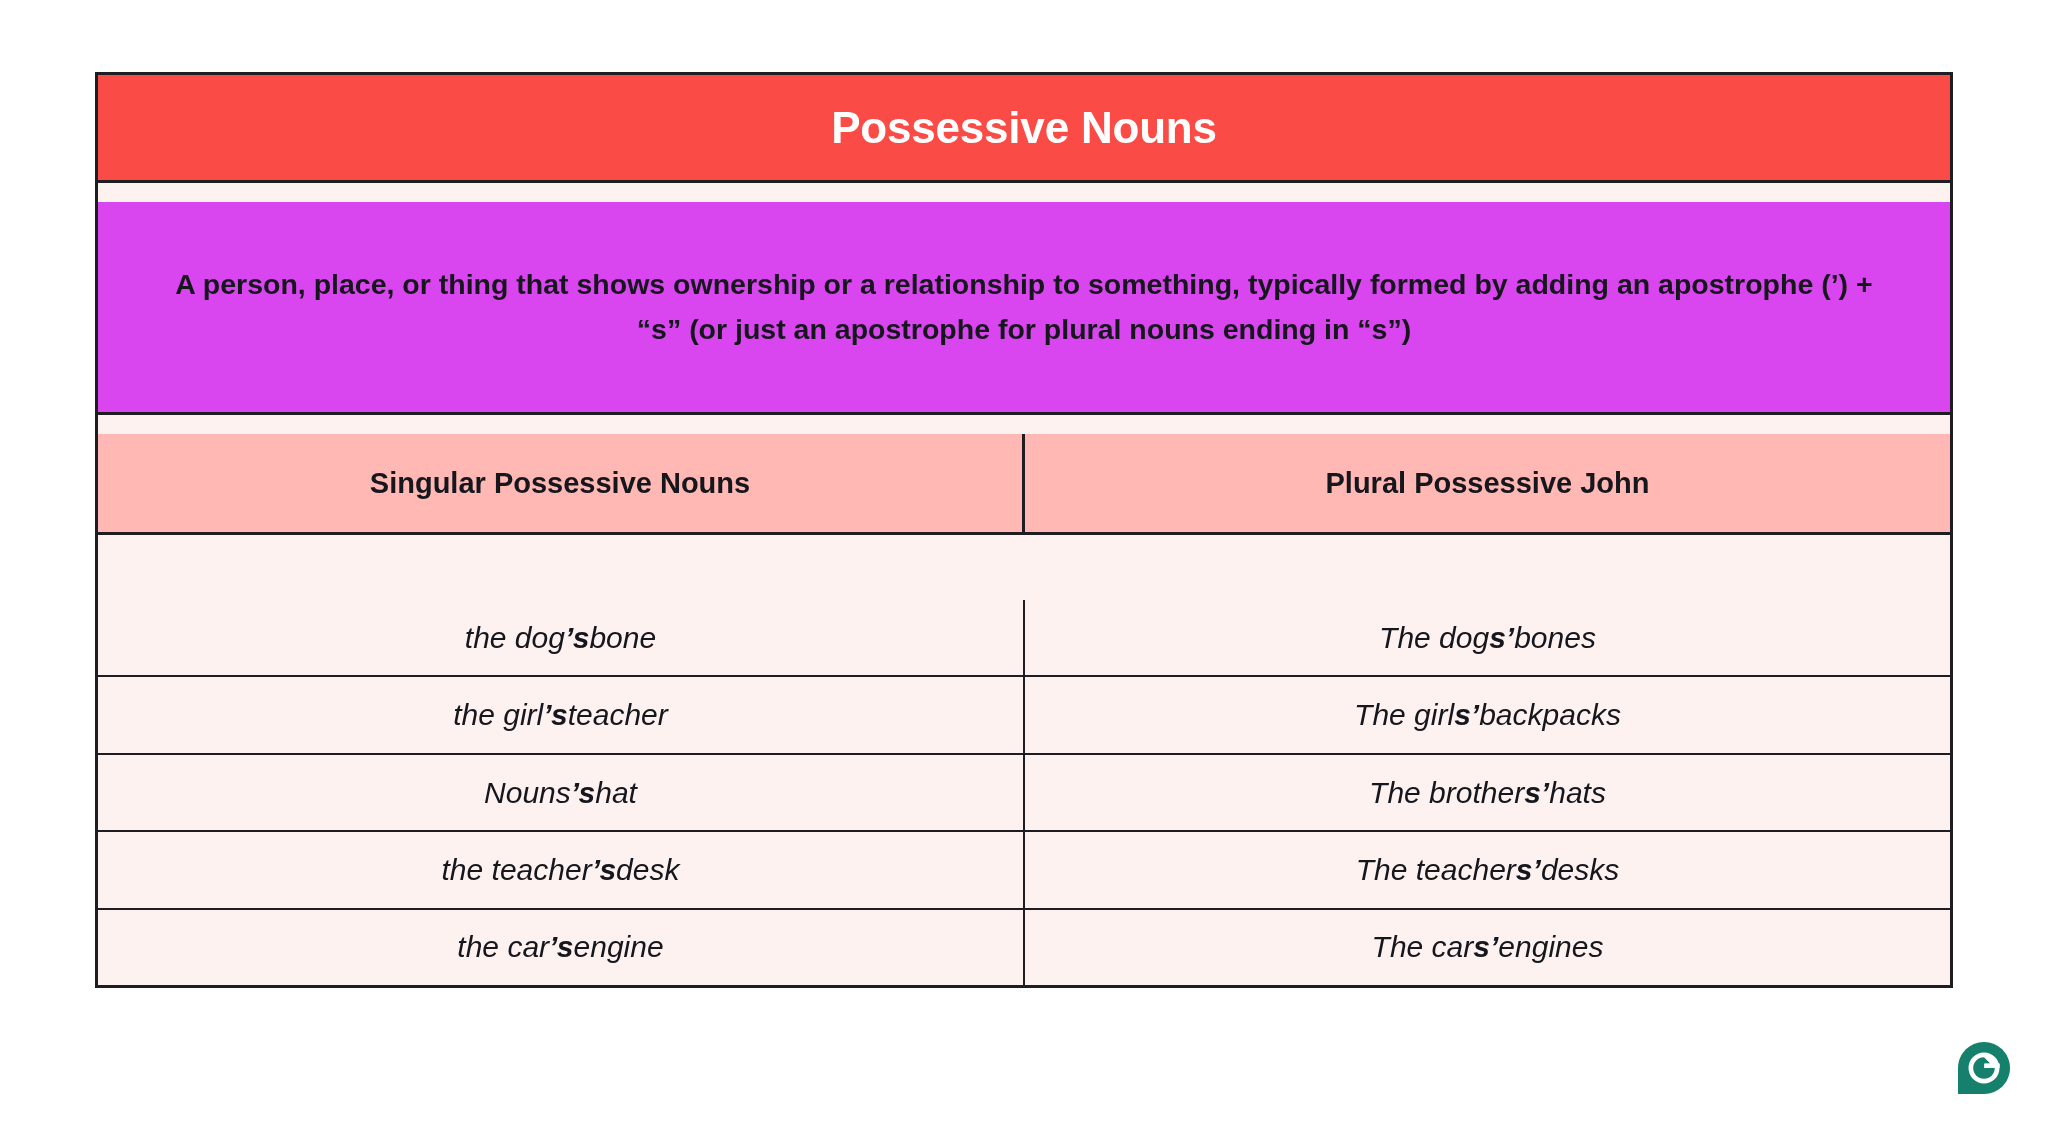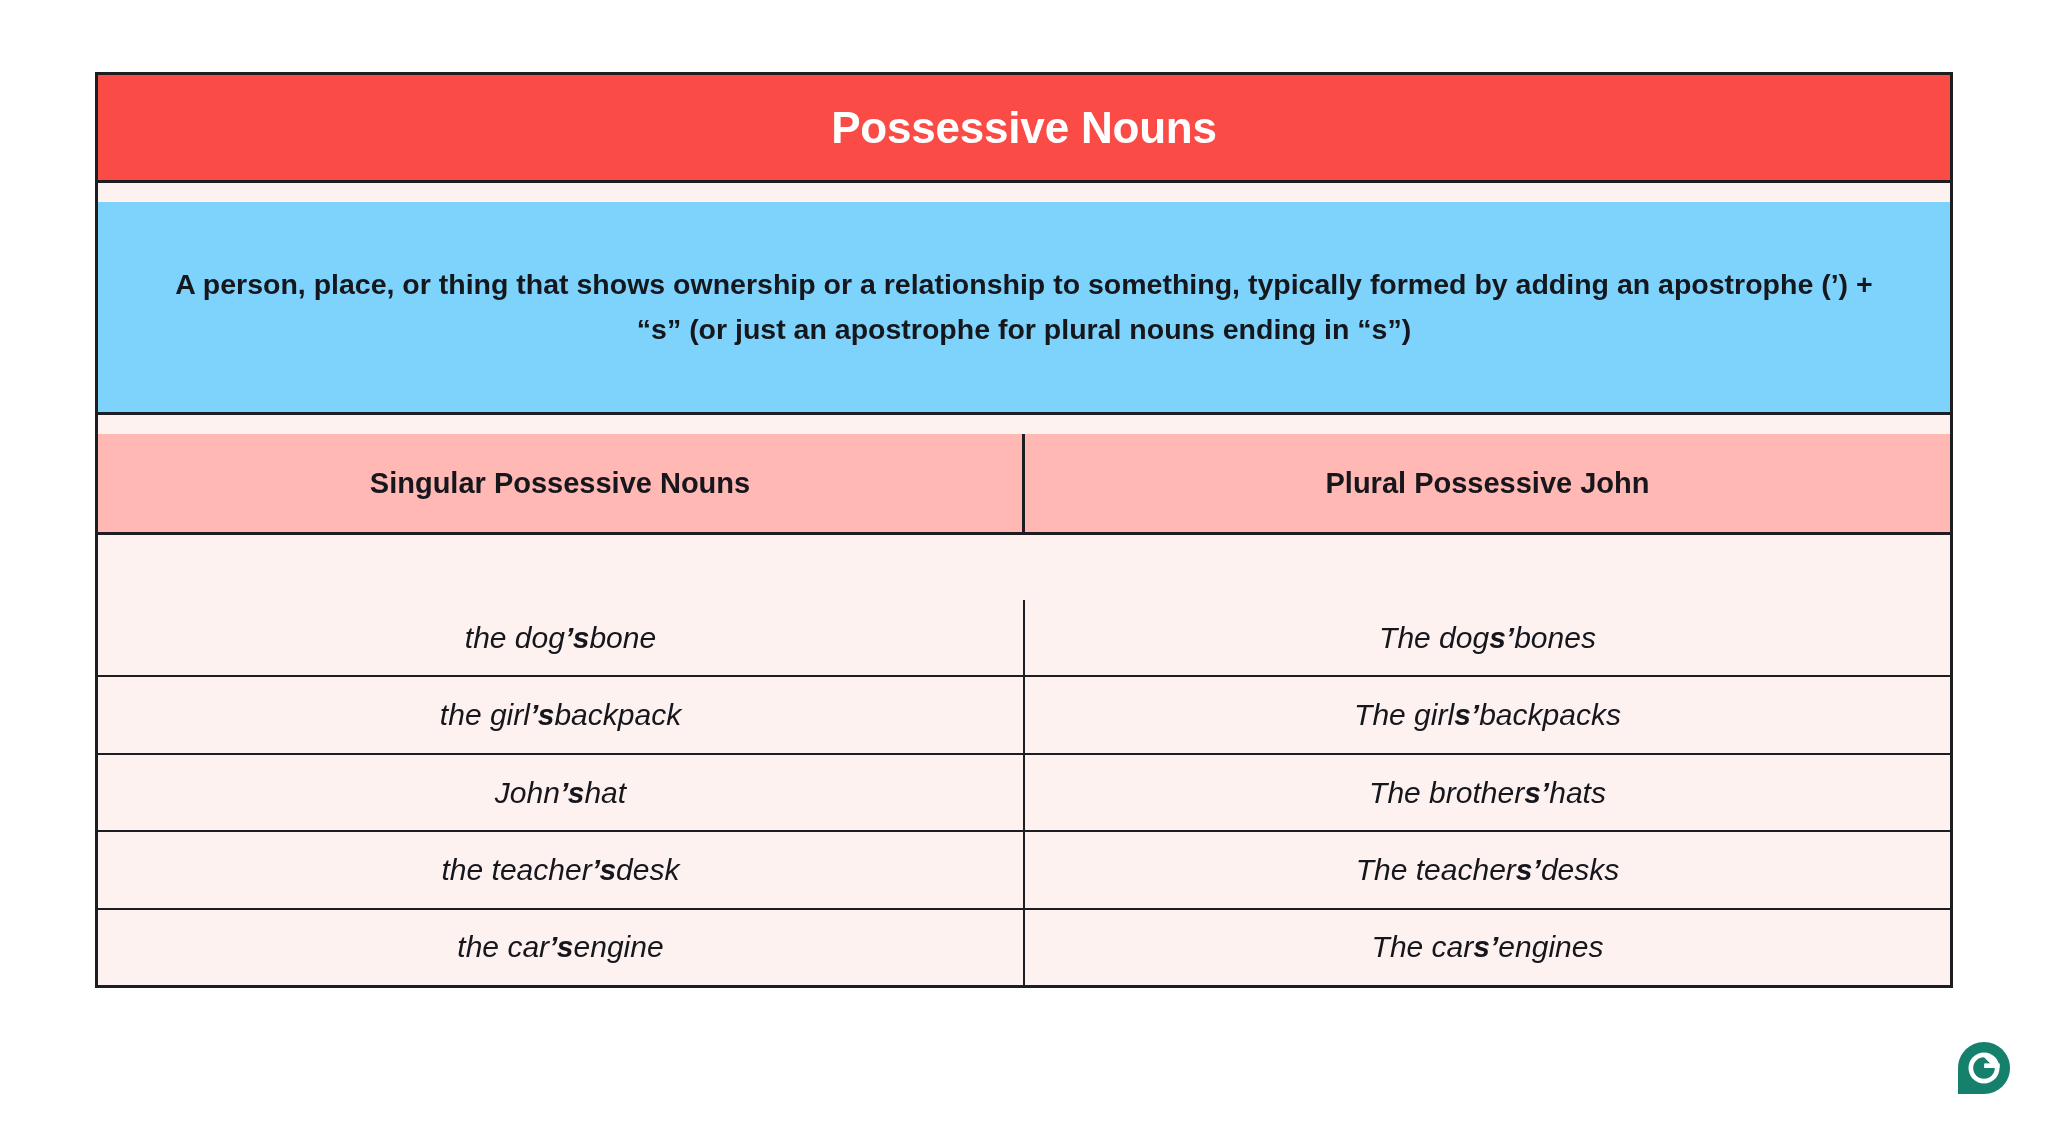--- a/index.html
+++ b/index.html
@@ -49,21 +49,21 @@
     font-size: 44px;
     font-weight: 700;
     letter-spacing: -0.2px;
     line-height: 1;
     text-align: center;
   }
 
   
   .desc-band {
     flex: 0 0 213px;
-    background: #7dd3fc;
+    background: #d946ef;
     border-bottom: 3px solid #1d1d22;
     display: flex;
     align-items: center;
     justify-content: center;
     padding: 0 70px;
     box-sizing: border-box;
   }
   .desc-text {
     color: #16161d;
     font-size: 28.5px;
@@ -176,32 +176,32 @@
             <span>The dog</span>
             <b>s’</b>
             <span> bones</span>
           </div>
       </div>
 
       <div class="data-row">
         <div class="cell left">
             <span>the girl</span>
             <b>’s</b>
-            <span> backpack</span>
+            <span> teacher</span>
           </div>
         <div class="cell right">
             <span>The girl</span>
             <b>s’</b>
             <span> backpacks</span>
           </div>
       </div>
 
       <div class="data-row">
         <div class="cell left">
-            <span>John</span>
+            <span>Nouns</span>
             <b>’s</b>
             <span> hat</span>
           </div>
         <div class="cell right">
             <span>The brother</span>
             <b>s’</b>
             <span> hats</span>
           </div>
       </div>
 

